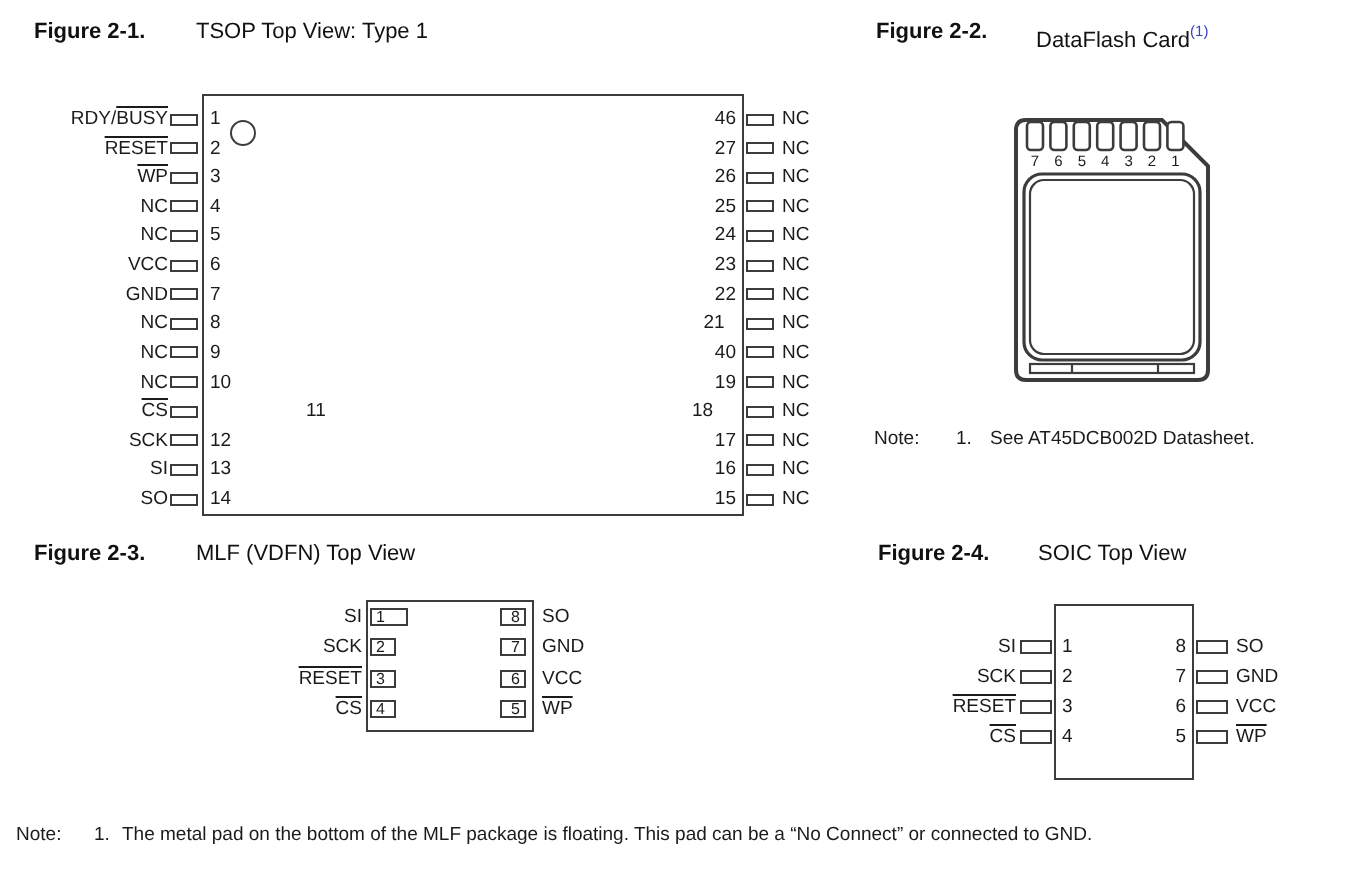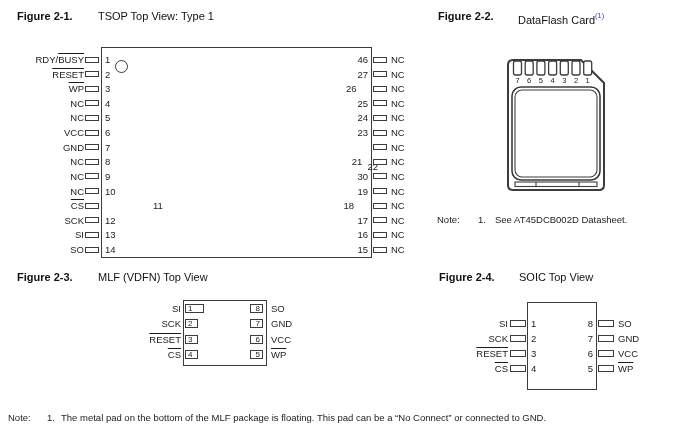--- a/index.html
+++ b/index.html
@@ -114,45 +114,45 @@
     <div class="pinnum" style="left: 105px; top: 229.44px;">13</div>
     <div class="pinlabel" style="left: 0px; top: 244.06px; width: 84px; text-align: right;"><span>SO</span></div>
     <div class="pad" style="left: 84.5px; top: 246.56px; width: 14.5px; height: 6px;"></div>
     <div class="pinnum" style="left: 105px; top: 244.06px;">14</div>
     <div class="pinnum" style="left: 346px; top: 54px; width: 22px; text-align: right;">46</div>
     <div class="pad" style="left: 372.5px; top: 56.5px; width: 14.5px; height: 6px;"></div>
     <div class="pinlabel" style="left: 391px; top: 54px;"><span>NC</span></div>
     <div class="pinnum" style="left: 346px; top: 68.62px; width: 22px; text-align: right;">27</div>
     <div class="pad" style="left: 372.5px; top: 71.12px; width: 14.5px; height: 6px;"></div>
     <div class="pinlabel" style="left: 391px; top: 68.62px;"><span>NC</span></div>
-    <div class="pinnum" style="left: 346px; top: 83.24px; width: 22px; text-align: left;">26</div>
+    <div class="pinnum" style="left: 346px; top: 83.24px; width: 22px; text-align: right;">26</div>
     <div class="pad" style="left: 372.5px; top: 85.74px; width: 14.5px; height: 6px;"></div>
     <div class="pinlabel" style="left: 391px; top: 83.24px;"><span>NC</span></div>
     <div class="pinnum" style="left: 346px; top: 97.86px; width: 22px; text-align: right;">25</div>
     <div class="pad" style="left: 372.5px; top: 100.36px; width: 14.5px; height: 6px;"></div>
     <div class="pinlabel" style="left: 391px; top: 97.86px;"><span>NC</span></div>
     <div class="pinnum" style="left: 346px; top: 112.48px; width: 22px; text-align: right;">24</div>
     <div class="pad" style="left: 372.5px; top: 114.98px; width: 14.5px; height: 6px;"></div>
     <div class="pinlabel" style="left: 391px; top: 112.48px;"><span>NC</span></div>
     <div class="pinnum" style="left: 346px; top: 127.1px; width: 22px; text-align: right;">23</div>
     <div class="pad" style="left: 372.5px; top: 129.6px; width: 14.5px; height: 6px;"></div>
     <div class="pinlabel" style="left: 391px; top: 127.1px;"><span>NC</span></div>
-    <div class="pinnum" style="left: 356px; top: 141.72px; width: 22px; text-align: right; margin-top: 19px;">22</div>
+    <div class="pinnum" style="left: 346px; top: 141.72px; width: 22px; text-align: right;">22</div>
     <div class="pad" style="left: 372.5px; top: 144.22px; width: 14.5px; height: 6px;"></div>
     <div class="pinlabel" style="left: 391px; top: 141.72px;"><span>NC</span></div>
     <div class="pinnum" style="left: 346px; top: 156.34px; width: 22px; text-align: center;">21</div>
     <div class="pad" style="left: 372.5px; top: 158.84px; width: 14.5px; height: 6px;"></div>
     <div class="pinlabel" style="left: 391px; top: 156.34px;"><span>NC</span></div>
-    <div class="pinnum" style="left: 346px; top: 170.96px; width: 22px; text-align: right;">30</div>
+    <div class="pinnum" style="left: 346px; top: 170.96px; width: 22px; text-align: right;">40</div>
     <div class="pad" style="left: 372.5px; top: 173.46px; width: 14.5px; height: 6px;"></div>
     <div class="pinlabel" style="left: 391px; top: 170.96px;"><span>NC</span></div>
     <div class="pinnum" style="left: 346px; top: 185.58px; width: 22px; text-align: right;">19</div>
     <div class="pad" style="left: 372.5px; top: 188.08px; width: 14.5px; height: 6px;"></div>
     <div class="pinlabel" style="left: 391px; top: 185.58px;"><span>NC</span></div>
-    <div class="pinnum" style="left: 332px; top: 200.2px; width: 22px; text-align: right;">18</div>
+    <div class="pinnum" style="left: 346px; top: 200.2px; width: 22px; text-align: left;">18</div>
     <div class="pad" style="left: 372.5px; top: 202.7px; width: 14.5px; height: 6px;"></div>
     <div class="pinlabel" style="left: 391px; top: 200.2px;"><span>NC</span></div>
     <div class="pinnum" style="left: 346px; top: 214.82px; width: 22px; text-align: right;">17</div>
     <div class="pad" style="left: 372.5px; top: 217.32px; width: 14.5px; height: 6px;"></div>
     <div class="pinlabel" style="left: 391px; top: 214.82px;"><span>NC</span></div>
     <div class="pinnum" style="left: 346px; top: 229.44px; width: 22px; text-align: right;">16</div>
     <div class="pad" style="left: 372.5px; top: 231.94px; width: 14.5px; height: 6px;"></div>
     <div class="pinlabel" style="left: 391px; top: 229.44px;"><span>NC</span></div>
     <div class="pinnum" style="left: 346px; top: 244.06px; width: 22px; text-align: right;">15</div>
     <div class="pad" style="left: 372.5px; top: 246.56px; width: 14.5px; height: 6px;"></div>

